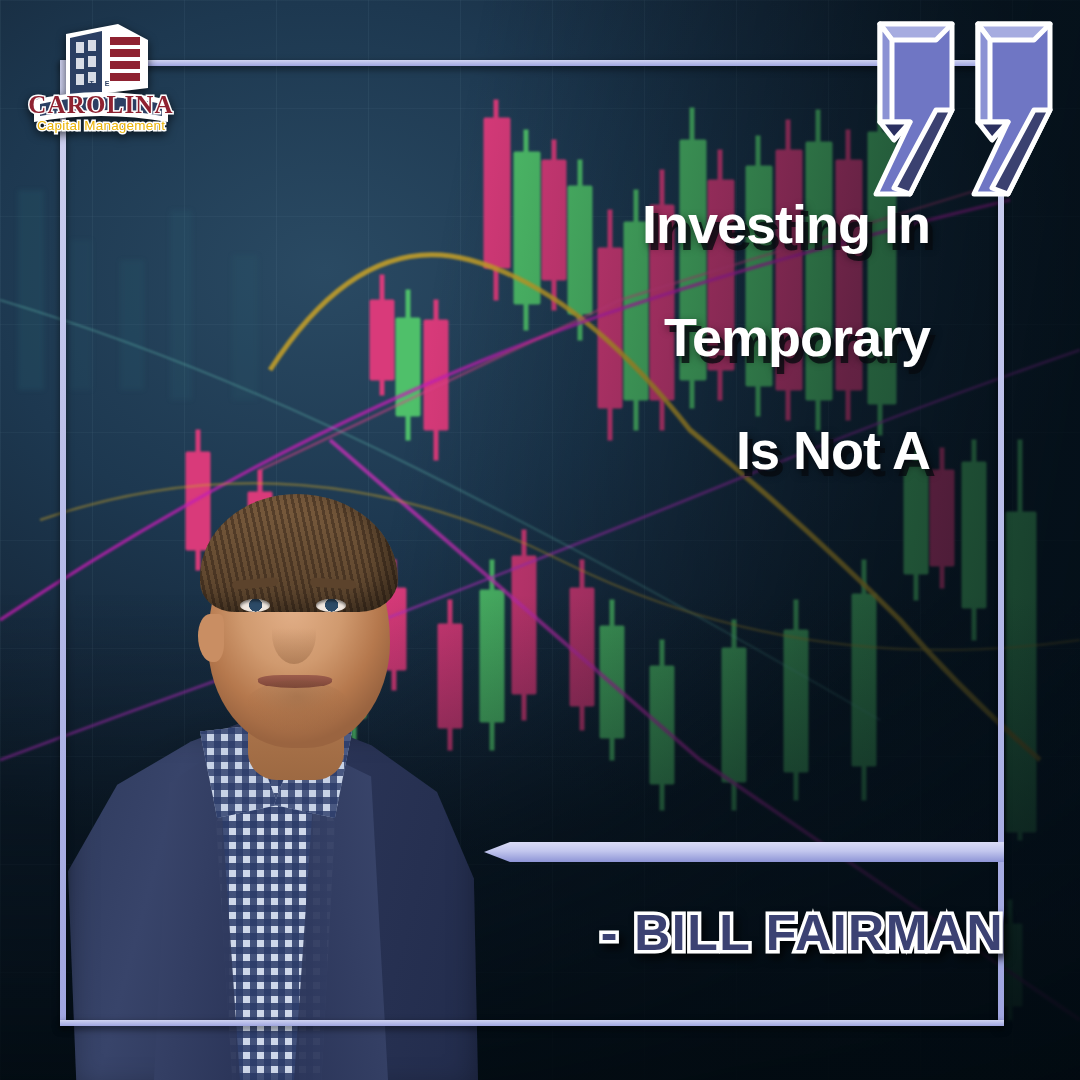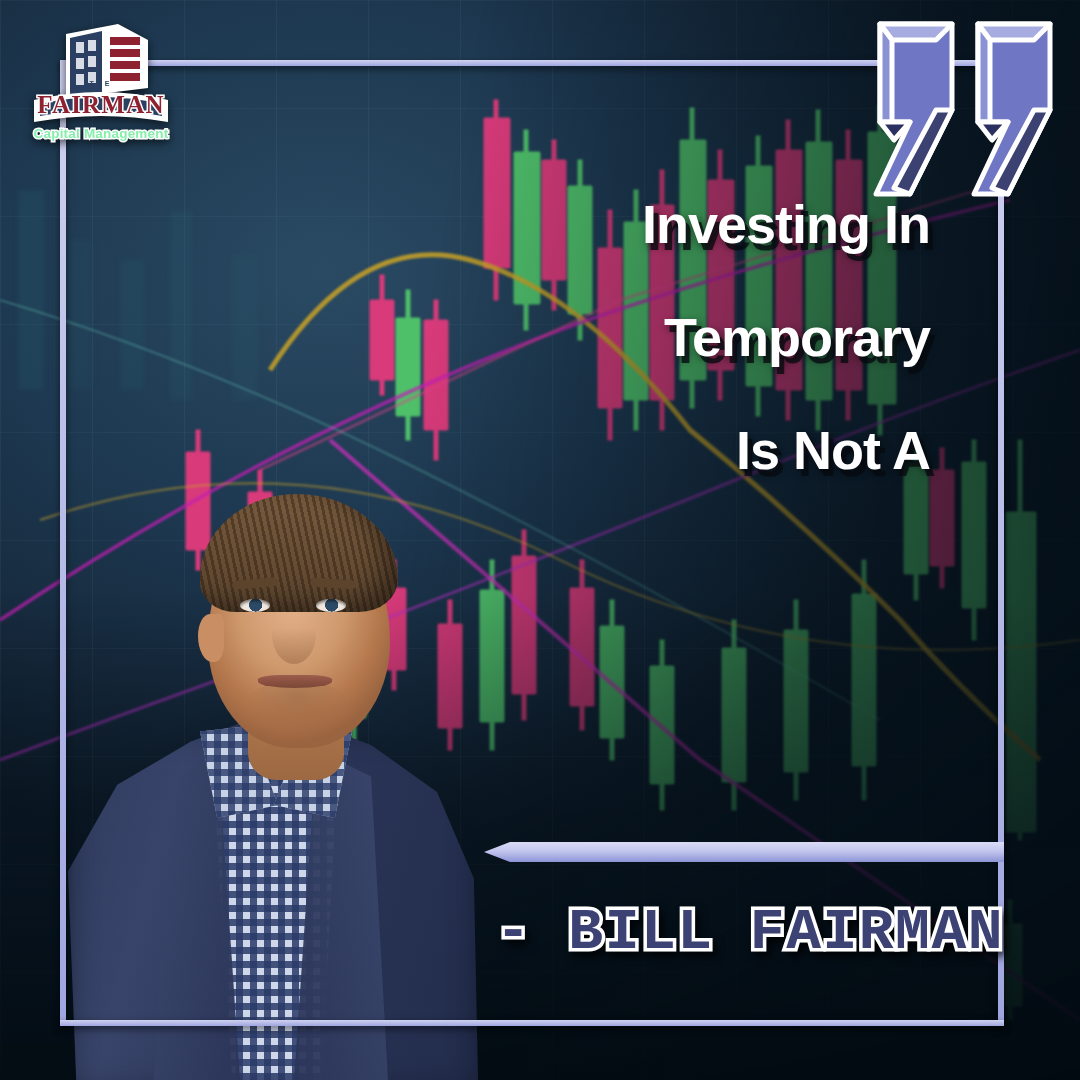--- a/index.html
+++ b/index.html
@@ -211,26 +211,26 @@
     font-family: "Liberation Serif", serif;
     font-weight: bold;
     font-size: 25px;
     letter-spacing: 1.2px;
     color: #8f2231;
     -webkit-text-stroke: 3px #ffffff;
     paint-order: stroke fill;
   }
   .logo-sub {
     display: block;
-    margin-top: 10px;
+    margin-top: 2px;
     font-family: "Liberation Sans", sans-serif;
-    font-weight: bold;
+    font-weight: normal;
     font-size: 13.5px;
     letter-spacing: .2px;
-    color: #86efac;
+    color: #eab308;
     -webkit-text-stroke: 3px #ffffff;
     paint-order: stroke fill;
   }
   .logo-the {
     position: absolute;
     top: 58px; left: 0; width: 150px;
     text-align: center;
     font-size: 7px;
     letter-spacing: 3px;
     color: #2b3f63;
@@ -259,23 +259,23 @@
     white-space: nowrap;
   }
 
   
   .attribution {
     position: absolute;
     left: 340px;
     top: 898px;
     width: 664px;
     text-align: right;
-    font-family: Liberation Mono, monospace;
+    font-family: Liberation Sans, sans-serif;
     font-weight: bold;
-    font-size: 58px;
+    font-size: 50px;
     line-height: 70px;
     letter-spacing: 1.5px;
     color: #3c4273;
     -webkit-text-stroke: 7px #ffffff;
     paint-order: stroke fill;
     white-space: nowrap;
     filter: drop-shadow(4px 5px 4px rgba(0,0,0,.75));
   }
 </style>
 </head>
@@ -452,21 +452,21 @@
           <rect x="84" y="27" width="30" height="8"></rect>
         <rect x="84" y="39" width="30" height="8"></rect>
           <rect x="84" y="51" width="30" height="8"></rect>
       </g>
 
       <path d="M8 78 Q75 62 142 78 L142 100 Q75 88 8 100 Z" fill="#ffffff"></path>
       <path d="M14 82 Q75 68 136 82 L136 94 Q75 82 14 94 Z" fill="#2b3f63"></path>
     </svg>
     <div class="logo-the">THE</div>
     <div class="logo-text-wrap">
-      <span class="logo-carolina">FAIRMAN</span>
+      <span class="logo-carolina">CAROLINA</span>
       <span class="logo-sub">Capital Management</span>
     </div>
   </div>
 
   <div class="quote-block">
     <span class="quote-line">Investing In</span>
     <span class="quote-line">Temporary</span>
     <span class="quote-line">Is Not A</span>
   </div>
 

